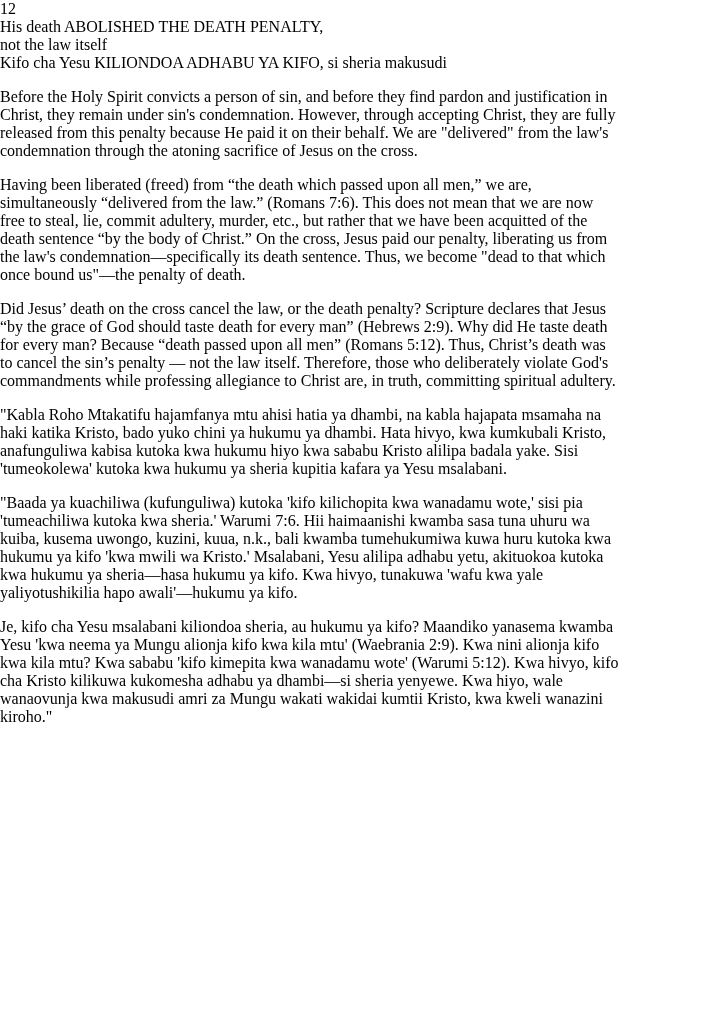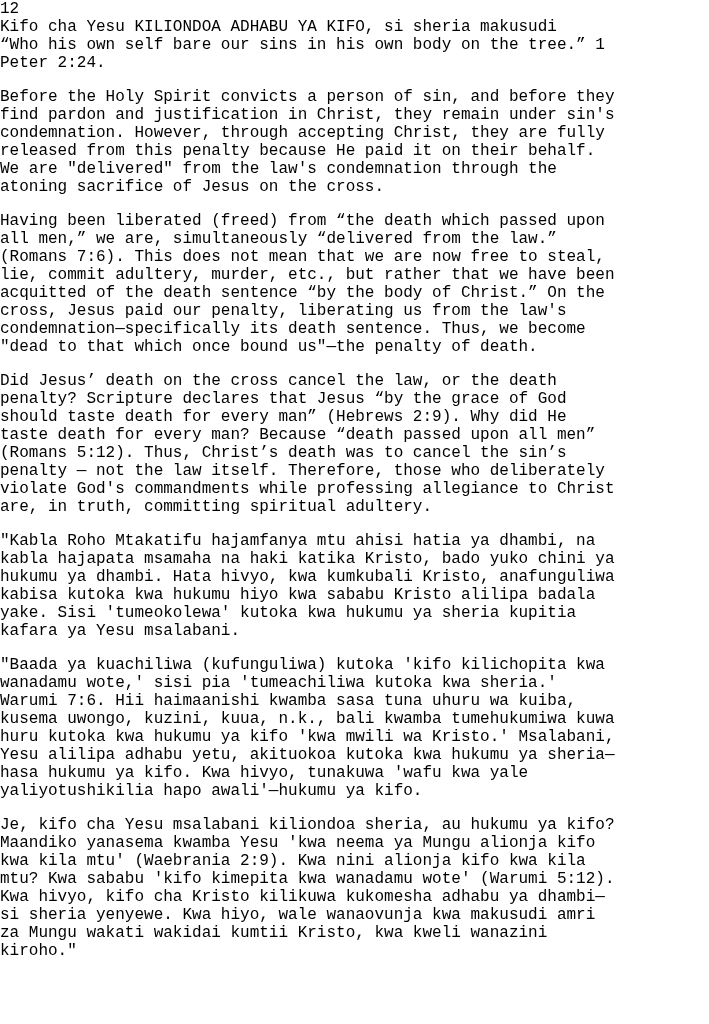--- a/index.html
+++ b/index.html
@@ -1,18 +1,18 @@
 <!DOCTYPE html>
 <html><head>
 <meta charset="utf-8">
 <style>
   html,body{margin:0;padding:0;background:#fff;}
   .canvas{
     position:relative;width:620px;height:1024px;overflow:hidden;
-    font-family:Liberation Mono, monospace;
+    font-family:Liberation Serif, serif;
     background:linear-gradient(165deg,#9fb6db 0%,#9fa8d2 22%,#bختerror 0;
   }
   
   .canvas{
     background:linear-gradient(165deg,#9fb6db 0%,#9fa8d2 25%,#b87a9e 45%,#d84b60 65%,#e82c2c 85%,#e82c2c 100%);
   }
   .page{
     position:absolute;left:12px;top:12px;right:12px;bottom:13px;
     background:#ffffff;padding:9px;box-sizing:border-box;
   }
@@ -63,28 +63,29 @@
   .swahili-block p:last-child{margin-bottom:0;}
 </style>
 </head>
 <body>
 
 <div class="canvas">
   <div class="page">
 
     <div class="header-box">
       <div class="page-number">12</div>
+      <div class="title">
+        <span>His death </span><span class="emph">ABOLISHED THE DEATH PENALTY,</span><br>
+        <span>not the law itself</span>
+      </div>
     </div>
     <div class="subtitle-band">
       <span>Kifo cha Yesu KILIONDOA ADHABU YA KIFO, si sheria makusudi</span>
     </div>
 
-    <div class="quote-box">
-      <span>“Who his own self bare our sins in his own body on the tree.” 1 Peter 2:24.</span>
-    </div>
 
     <div class="english-block">
       <p>Before the Holy Spirit convicts a person of sin, and before they find pardon and justification in Christ, they remain under sin's condemnation. However, through accepting Christ, they are fully released from this penalty because He paid it on their behalf. We are "delivered" from the law's condemnation through the atoning sacrifice of Jesus on the cross.</p>
       <p>Having been liberated (freed) from “the death which passed upon all men,” we are, simultaneously “delivered from the law.” (Romans 7:6). This does not mean that we are now free to steal, lie, commit adultery, murder, etc., but rather that we have been acquitted of the death sentence “by the body of Christ.” On the cross, Jesus paid our penalty, liberating us from the law's condemnation—specifically its death sentence. Thus, we become "dead to that which once bound us"—the penalty of death.</p>
       <p><span class="lead-bold">Did Jesus’ death on the cross cancel the law, or the death penalty?</span><span> Scripture declares that Jesus “by the grace of God should taste death for every man” (Hebrews 2:9). Why did He taste death for every man? Because “death passed upon all men” (Romans 5:12). Thus, Christ’s death was to cancel the sin’s penalty — not the law itself. Therefore, those who deliberately violate God's commandments while professing allegiance to Christ are, in truth, committing spiritual adultery.</span></p>
     </div>
 
     <div class="swahili-block">
       <p>"Kabla Roho Mtakatifu hajamfanya mtu ahisi hatia ya dhambi, na kabla hajapata msamaha na haki katika Kristo, bado yuko chini ya hukumu ya dhambi. Hata hivyo, kwa kumkubali Kristo, anafunguliwa kabisa kutoka kwa hukumu hiyo kwa sababu Kristo alilipa badala yake. Sisi 'tumeokolewa' kutoka kwa hukumu ya sheria kupitia kafara ya Yesu msalabani.</p>
       <p>"Baada ya kuachiliwa (kufunguliwa) kutoka 'kifo kilichopita kwa wanadamu wote,' sisi pia 'tumeachiliwa kutoka kwa sheria.' Warumi 7:6. Hii haimaanishi kwamba sasa tuna uhuru wa kuiba, kusema uwongo, kuzini, kuua, n.k., bali kwamba tumehukumiwa kuwa huru kutoka kwa hukumu ya kifo 'kwa mwili wa Kristo.' Msalabani, Yesu alilipa adhabu yetu, akituokoa kutoka kwa hukumu ya sheria—hasa hukumu ya kifo. Kwa hivyo, tunakuwa 'wafu kwa yale yaliyotushikilia hapo awali'—hukumu ya kifo.</p>

